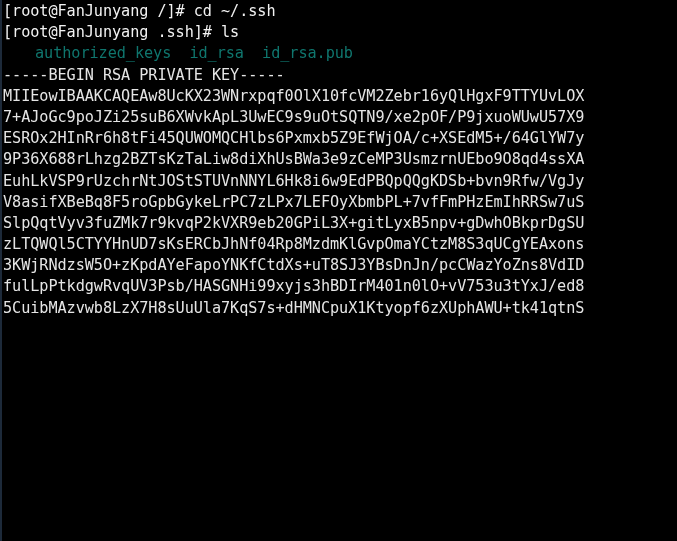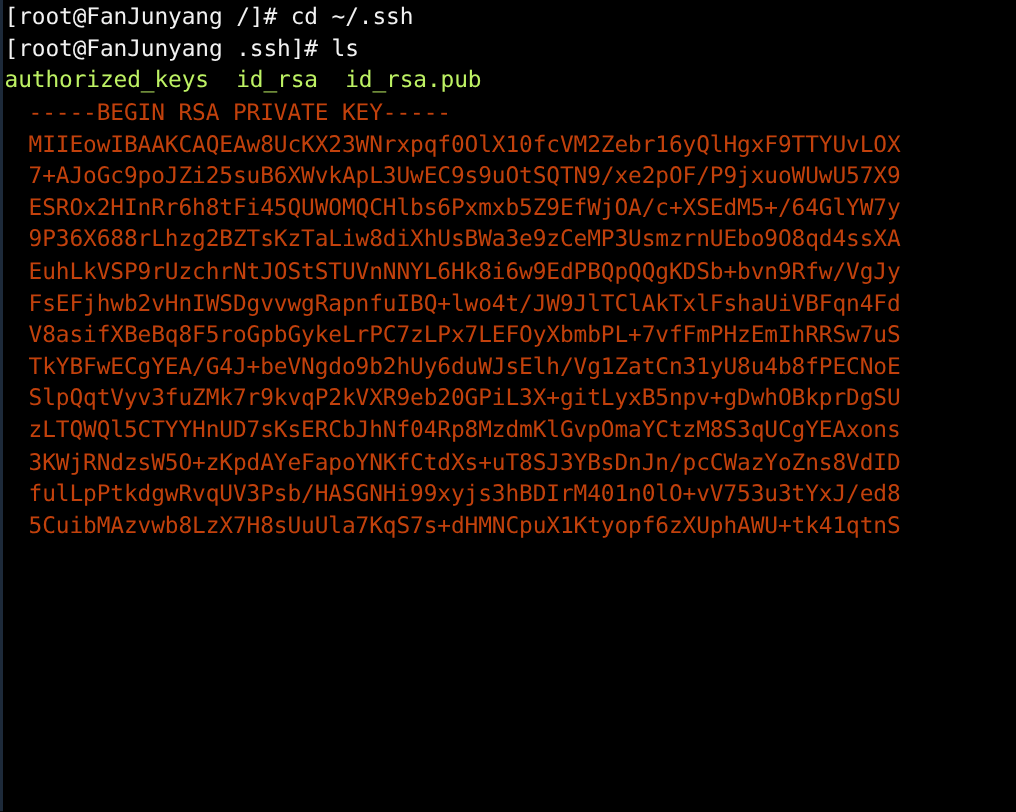--- a/index.html
+++ b/index.html
@@ -52,22 +52,22 @@
     font-size: 15.2px;
     line-height: 21.2px;
     height: 21.2px;
     letter-spacing: -0.06px;
     color: #e6e6e6;
     margin: 0;
     padding: 0;
   }
 
   .line.prompt { color: #f2f2f2; }
-  .line.output { color: #bef264; }
-  .line.key    { color: #c2410c; padding-left: 16px; }
+  .line.output { color: #0f766e; padding-left: 32px; }
+  .line.key    { color: #e5e5e5; }
 
   
   #cursor {
     position: absolute;
     left: 3px;
     bottom: -1px;
     width: 9px;
     height: 18px;
     background: #d8d8d8;
     opacity: 0;
@@ -84,23 +84,21 @@
 
   <div class="line prompt">[root@FanJunyang /]# cd ~/.ssh</div>
       <div class="line prompt">[root@FanJunyang .ssh]# ls</div>
       <div class="line output">authorized_keys  id_rsa  id_rsa.pub</div>
       <div class="line key">-----BEGIN RSA PRIVATE KEY-----</div>
       <div class="line key">MIIEowIBAAKCAQEAw8UcKX23WNrxpqf0OlX10fcVM2Zebr16yQlHgxF9TTYUvLOX</div>
       <div class="line key">7+AJoGc9poJZi25suB6XWvkApL3UwEC9s9uOtSQTN9/xe2pOF/P9jxuoWUwU57X9</div>
       <div class="line key">ESROx2HInRr6h8tFi45QUWOMQCHlbs6Pxmxb5Z9EfWjOA/c+XSEdM5+/64GlYW7y</div>
       <div class="line key">9P36X688rLhzg2BZTsKzTaLiw8diXhUsBWa3e9zCeMP3UsmzrnUEbo9O8qd4ssXA</div>
       <div class="line key">EuhLkVSP9rUzchrNtJOStSTUVnNNYL6Hk8i6w9EdPBQpQQgKDSb+bvn9Rfw/VgJy</div>
-      <div class="line key">FsEFjhwb2vHnIWSDgvvwgRapnfuIBQ+lwo4t/JW9JlTClAkTxlFshaUiVBFqn4Fd</div>
       <div class="line key">V8asifXBeBq8F5roGpbGykeLrPC7zLPx7LEFOyXbmbPL+7vfFmPHzEmIhRRSw7uS</div>
-      <div class="line key">TkYBFwECgYEA/G4J+beVNgdo9b2hUy6duWJsElh/Vg1ZatCn31yU8u4b8fPECNoE</div>
       <div class="line key">SlpQqtVyv3fuZMk7r9kvqP2kVXR9eb20GPiL3X+gitLyxB5npv+gDwhOBkprDgSU</div>
       <div class="line key">zLTQWQl5CTYYHnUD7sKsERCbJhNf04Rp8MzdmKlGvpOmaYCtzM8S3qUCgYEAxons</div>
       <div class="line key">3KWjRNdzsW5O+zKpdAYeFapoYNKfCtdXs+uT8SJ3YBsDnJn/pcCWazYoZns8VdID</div>
       <div class="line key">fulLpPtkdgwRvqUV3Psb/HASGNHi99xyjs3hBDIrM401n0lO+vV753u3tYxJ/ed8</div>
       <div class="line key">5CuibMAzvwb8LzX7H8sUuUla7KqS7s+dHMNCpuX1Ktyopf6zXUphAWU+tk41qtnS</div>
     </div>
 
   <div id="cursor" style="top: 509px; bottom: auto;"></div>
 
 </div>

